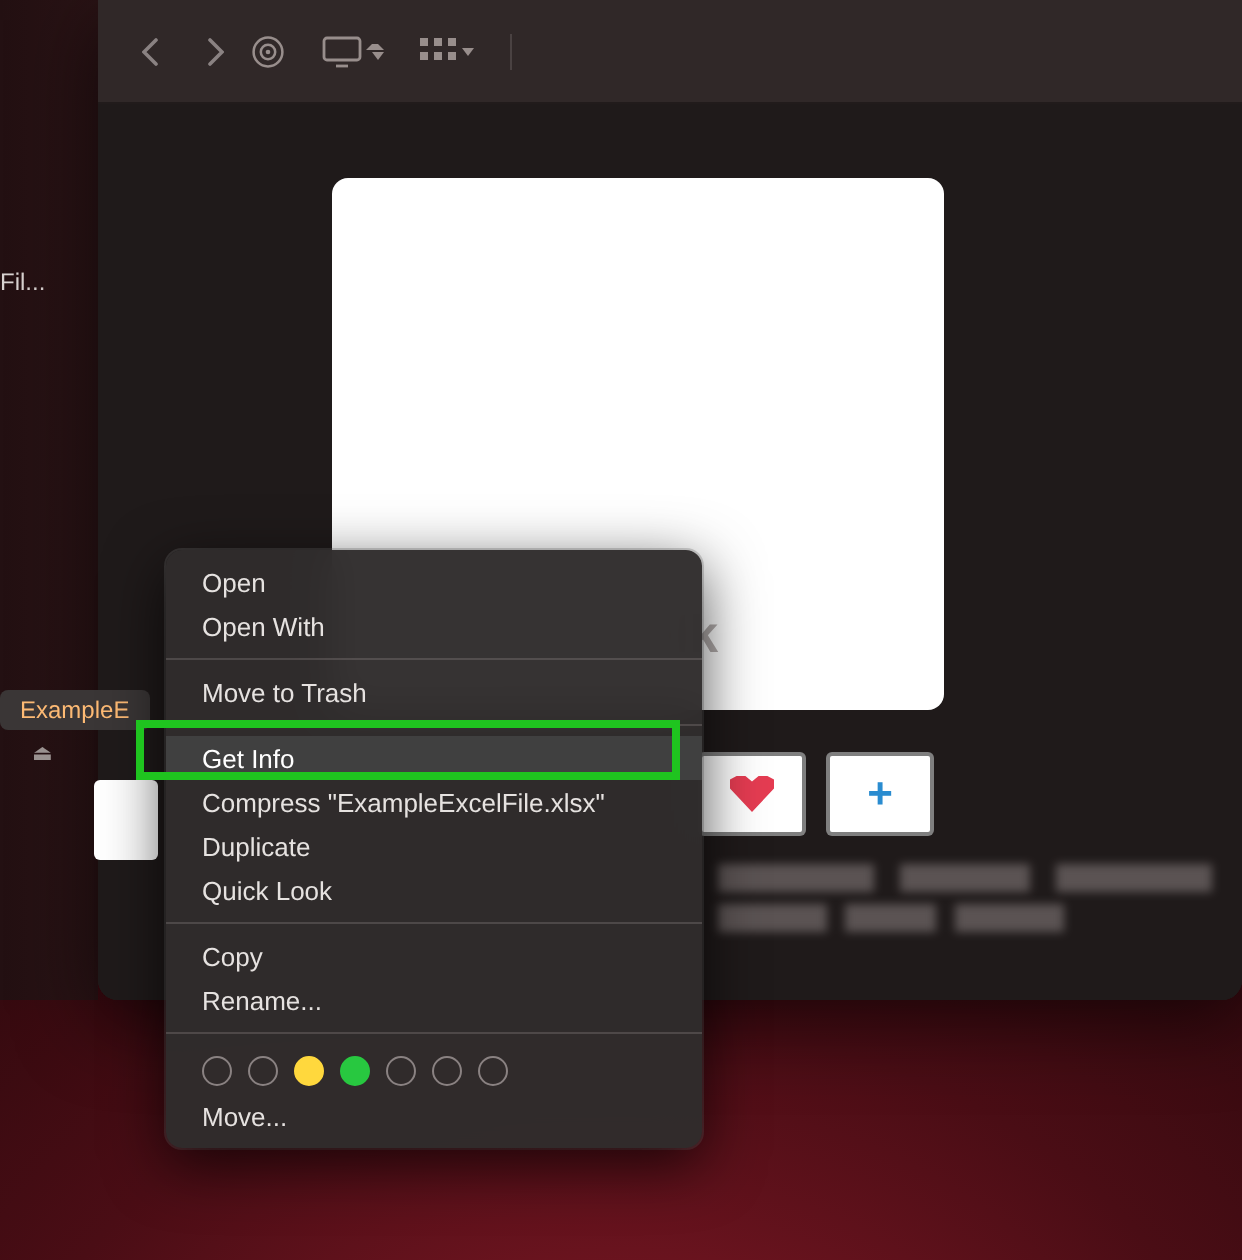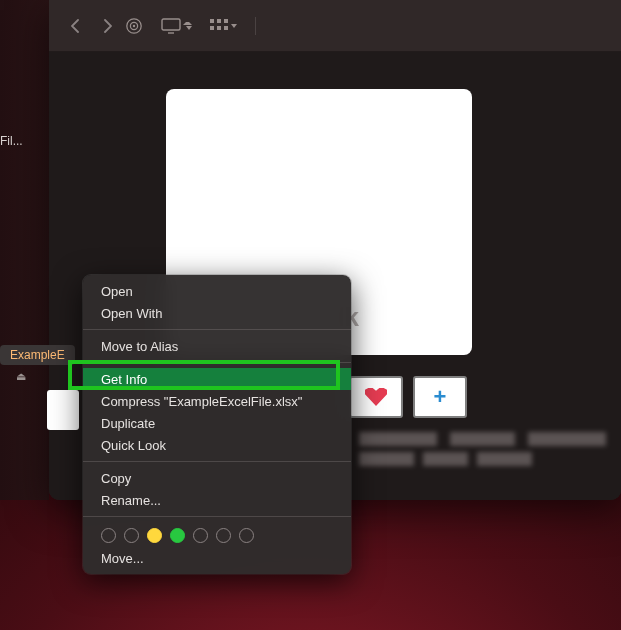--- a/index.html
+++ b/index.html
@@ -181,21 +181,21 @@
     margin-left: 15px;
   }
   .menu-item {
     color: #e6e2e0;
     font-size: 13px;
     padding: 3.5px 18px;
     cursor: default;
     position: relative;
   }
   .menu-item.highlighted {
-    background: #15803d;
+    background: #404040;
     color: #ffffff;
   }
   .menu-sep {
     height: 1px;
     background: rgba(150,140,140,0.3);
     margin: 5px 0;
   }
   .highlight-box {
     position: absolute;
     left: 68px;
@@ -308,21 +308,21 @@
 <div class="selected-label">ExampleE</div>
 <div class="eject-icon">⏏</div>
 <div class="file-icon-beneath"></div>
 
 <div class="watermark">iTechTalk</div>
 
 <div class="context-menu">
   <div class="menu-item">Open</div>
   <div class="menu-item">Open With</div>
   <div class="menu-sep"></div>
-  <div class="menu-item">Move to Alias</div>
+  <div class="menu-item">Move to Trash</div>
   <div class="menu-sep"></div>
   <div class="menu-item highlighted">Get Info</div>
   <div class="menu-item">Compress "ExampleExcelFile.xlsx"</div>
   <div class="menu-item">Duplicate</div>
   <div class="menu-item">Quick Look</div>
   <div class="menu-sep"></div>
   <div class="menu-item">Copy</div>
   <div class="menu-item">Rename...</div>
   <div class="menu-sep"></div>
   <div class="tag-circles">

